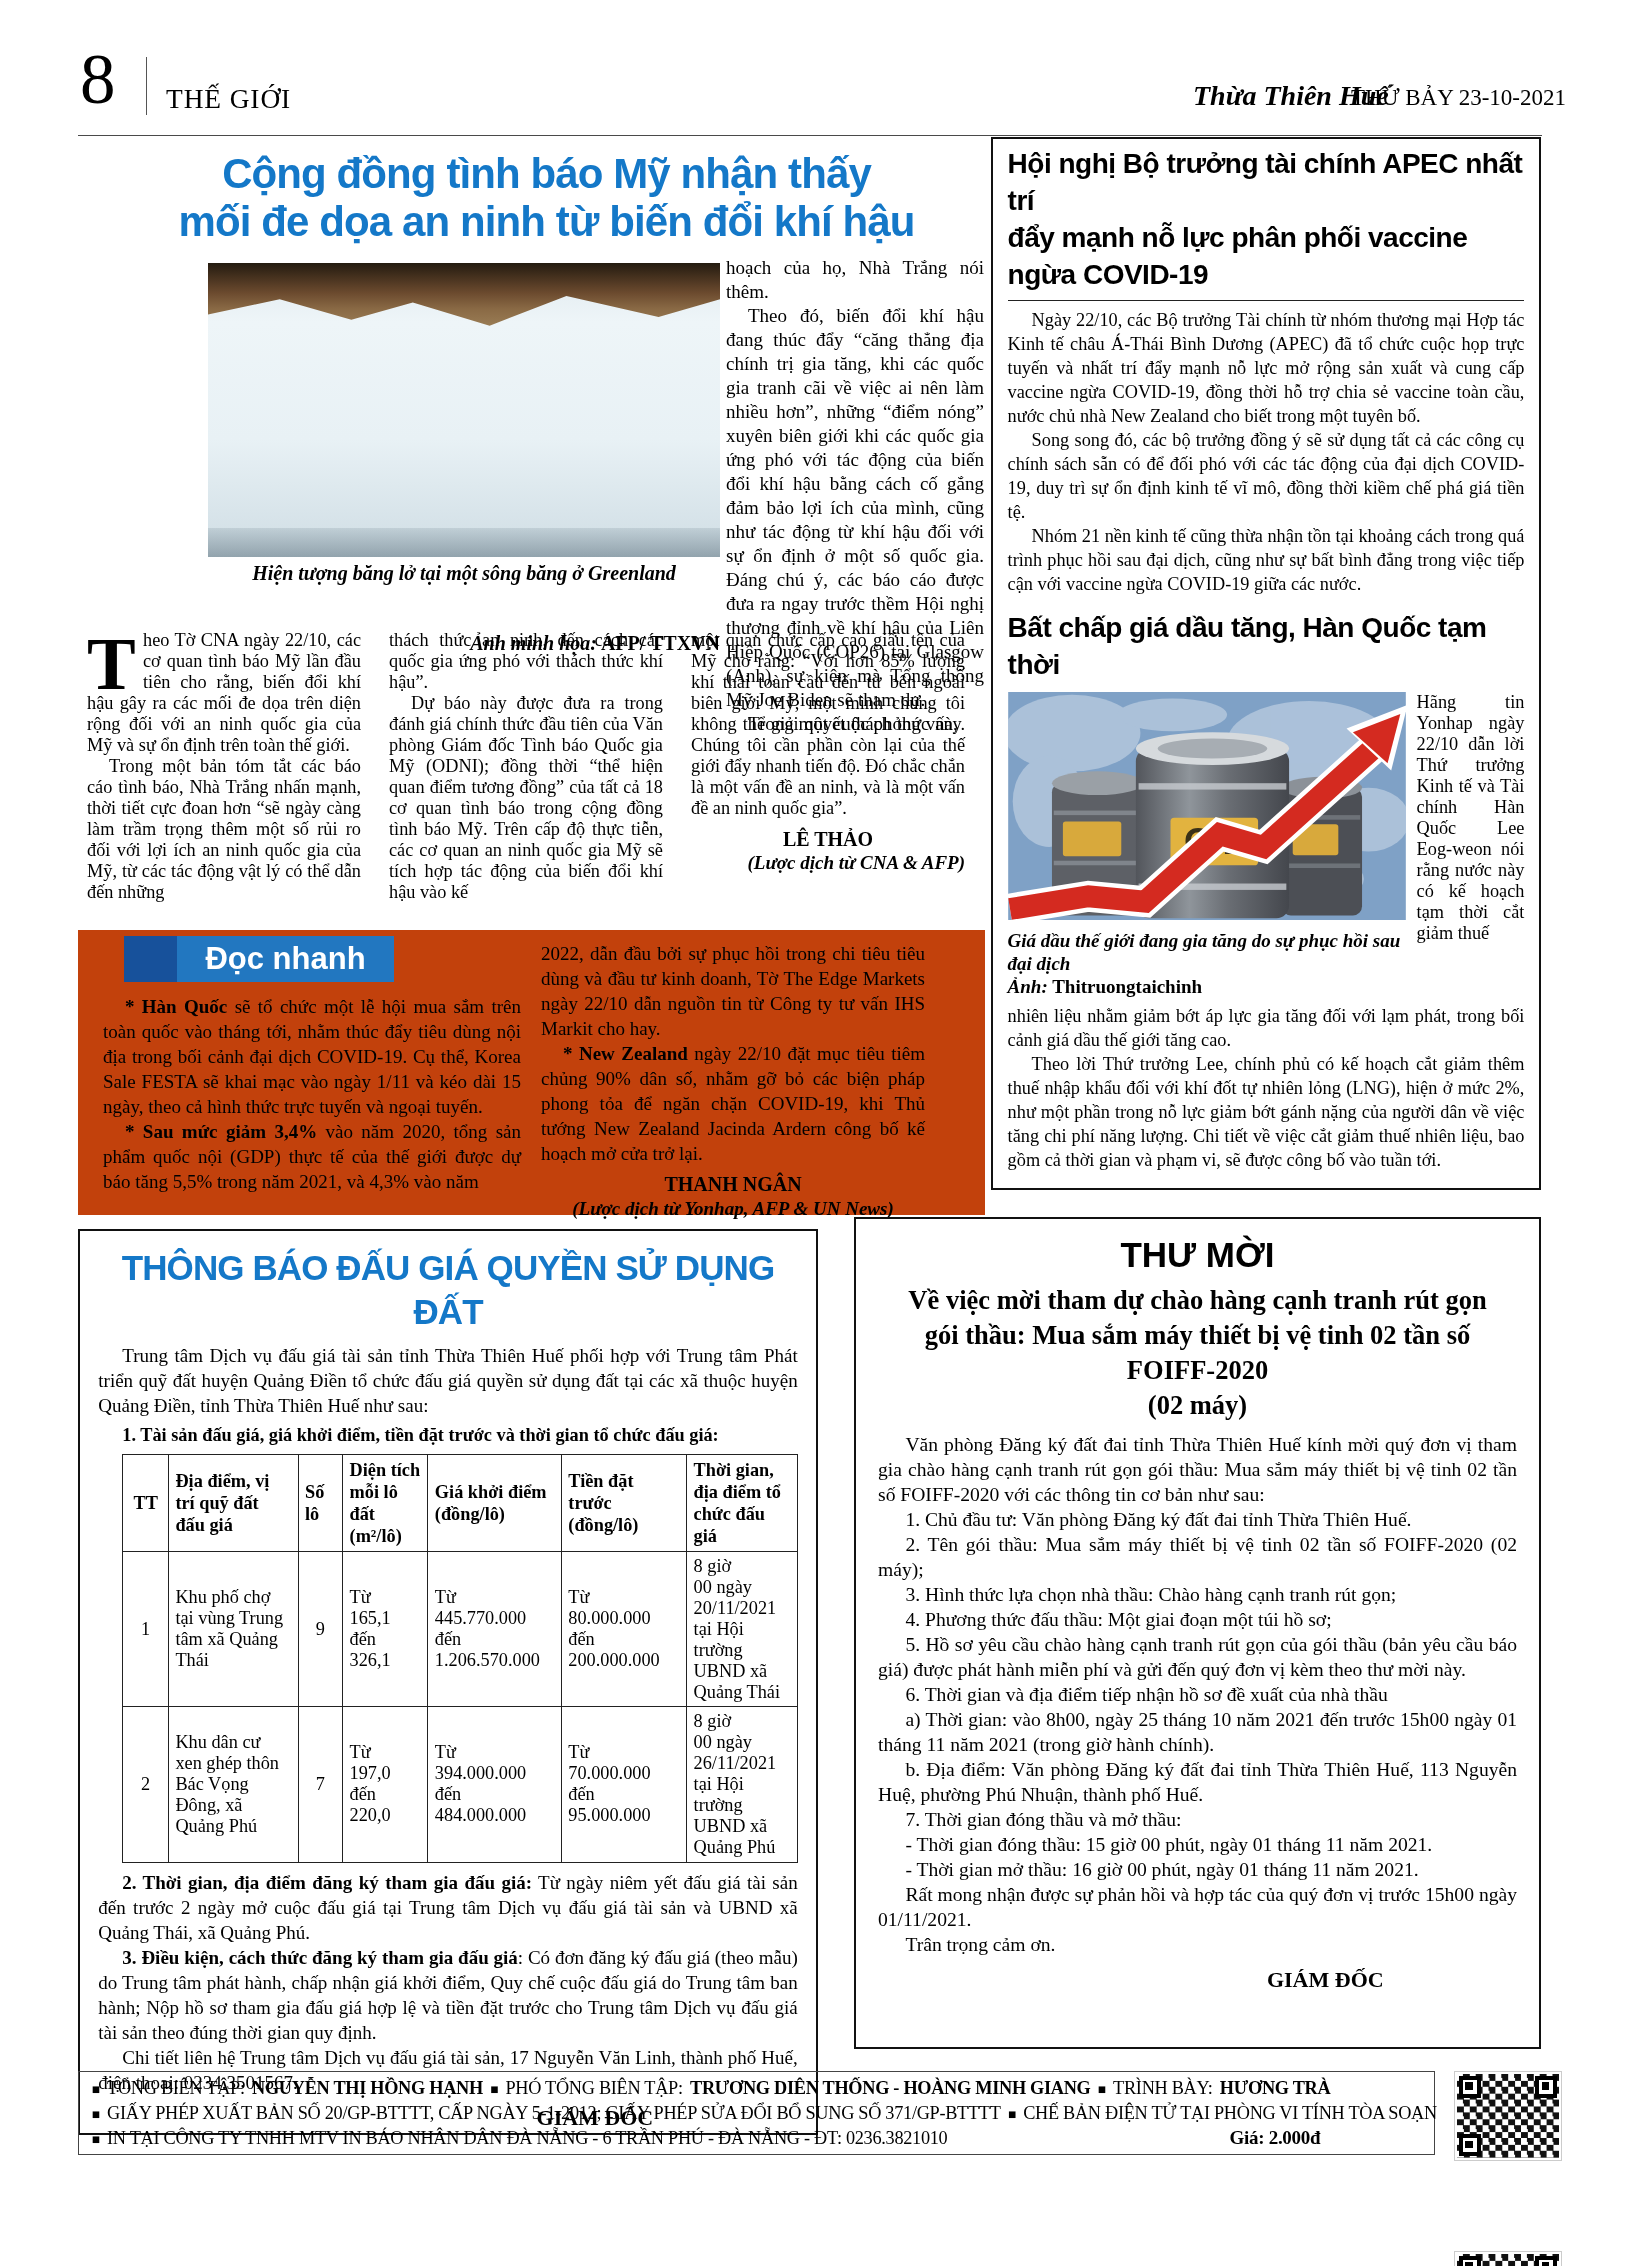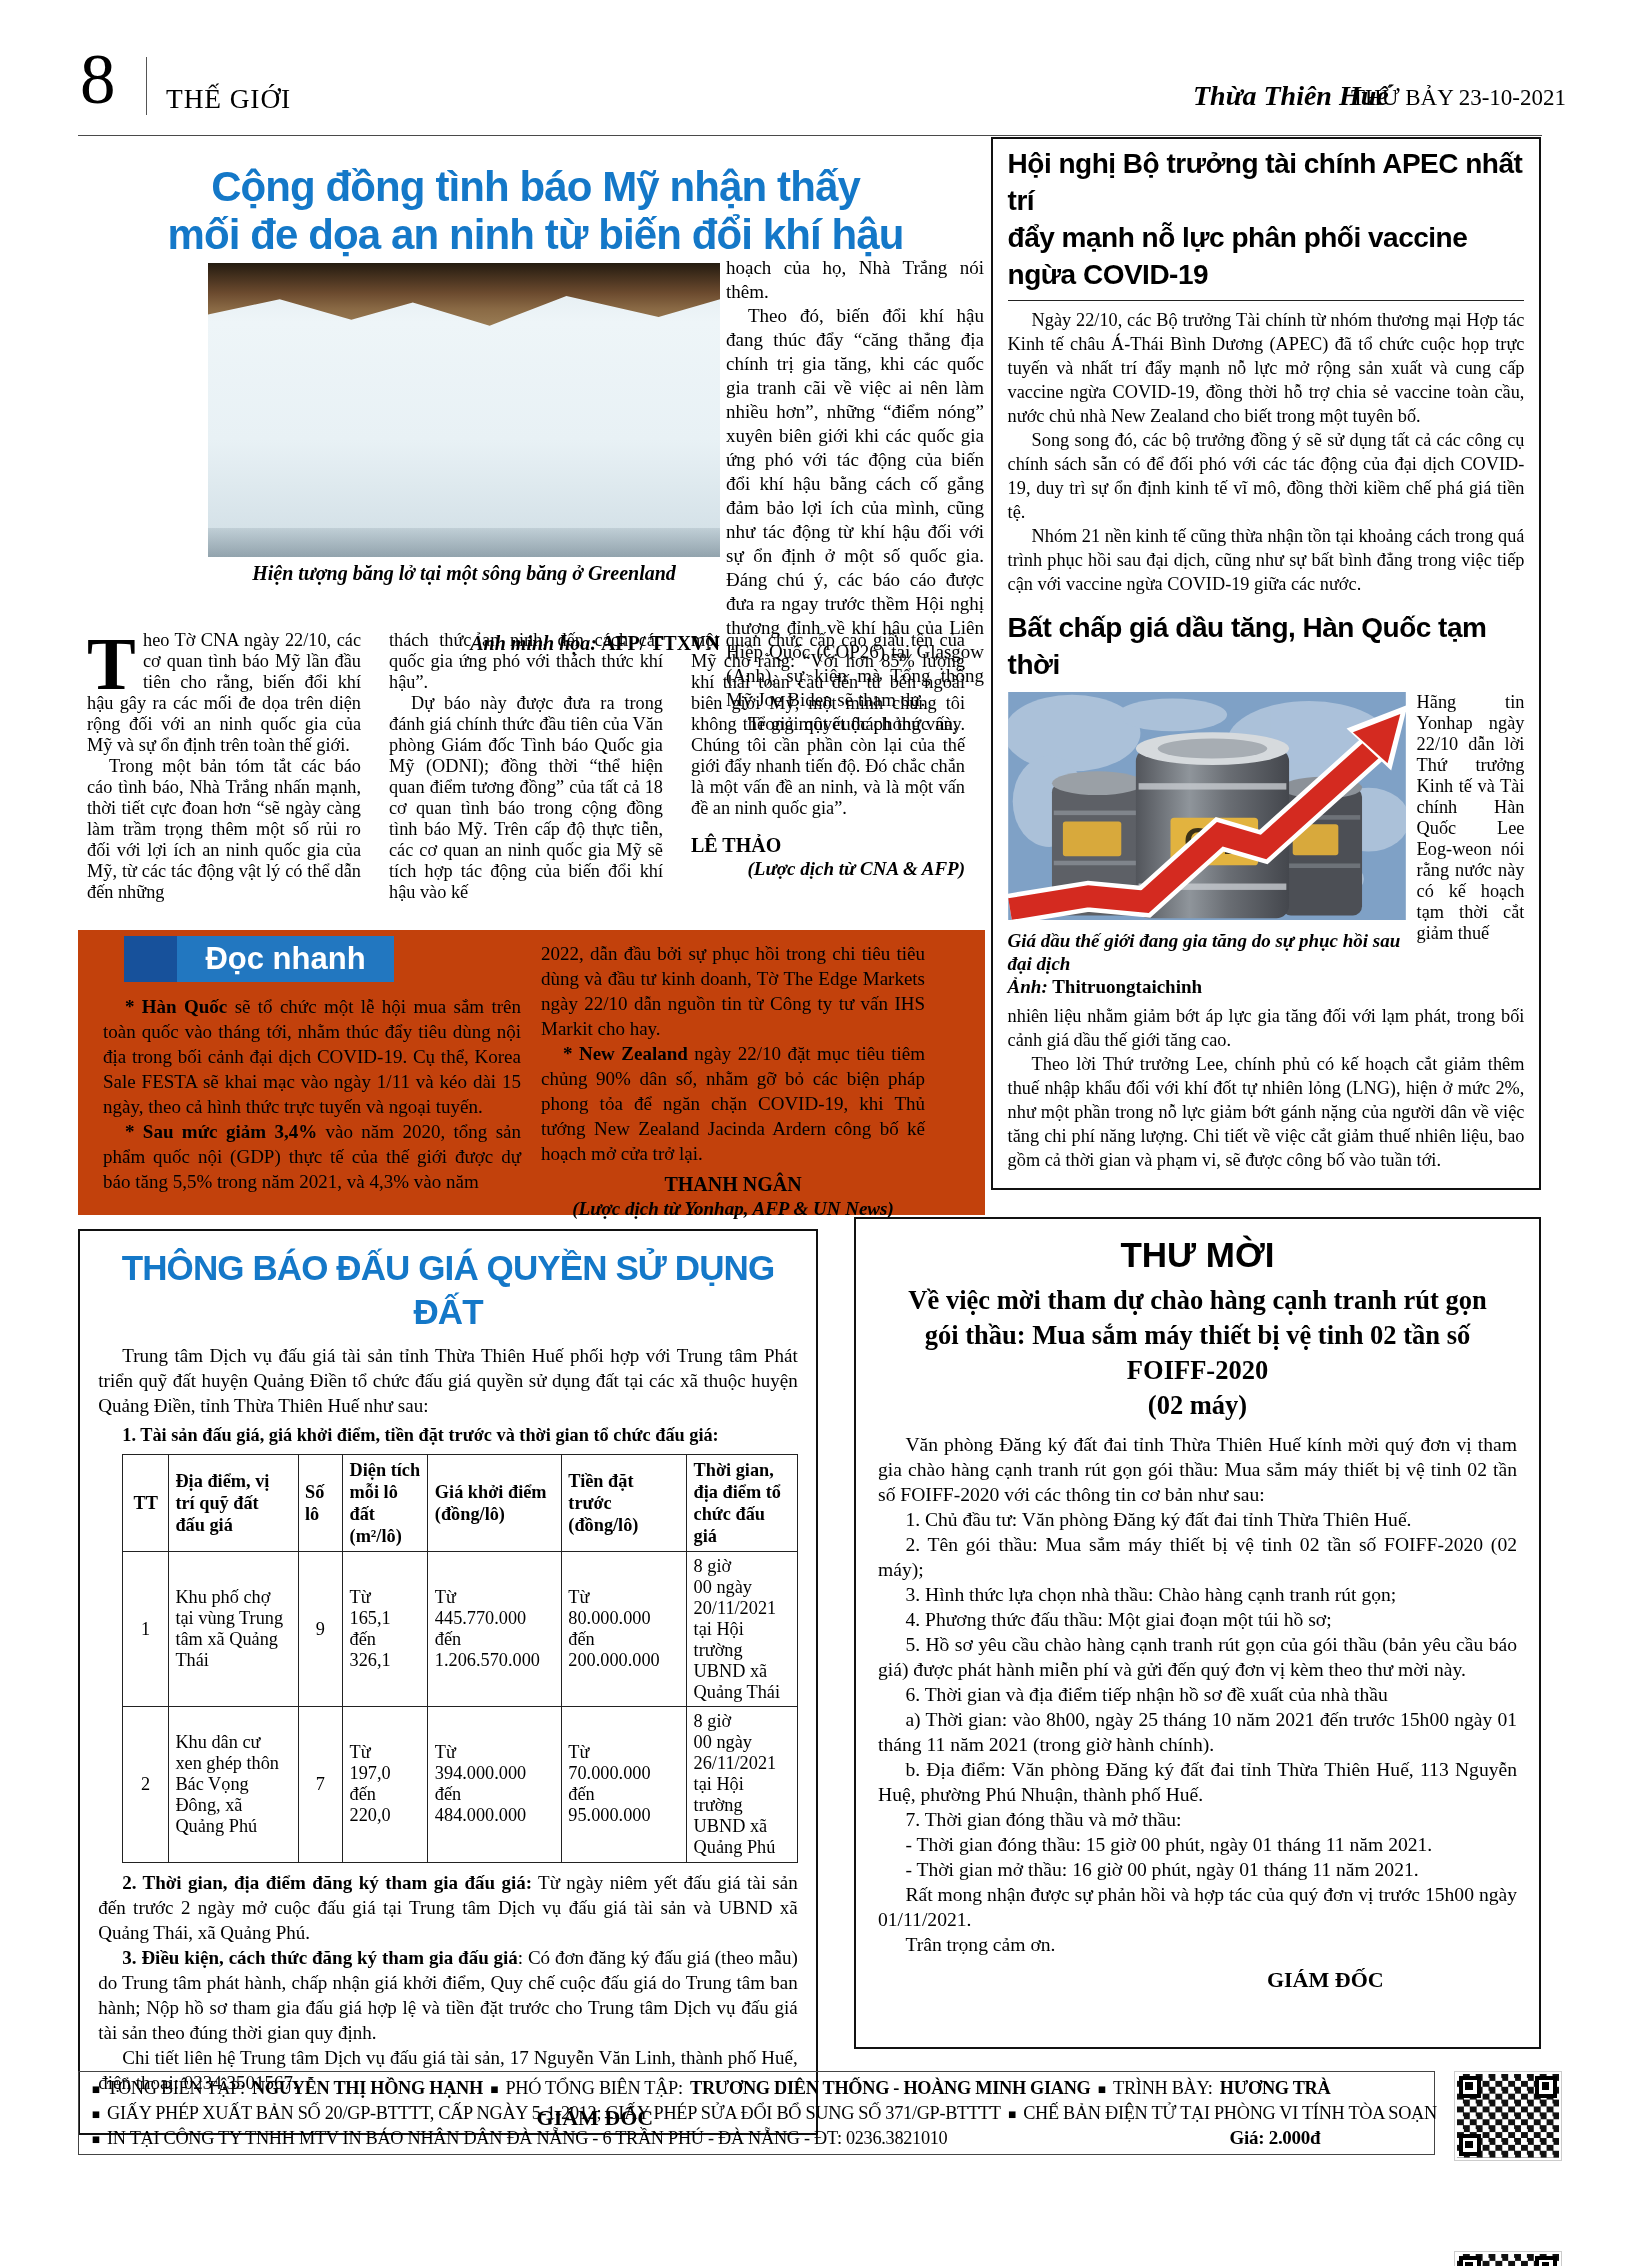--- a/index.html
+++ b/index.html
@@ -30,21 +30,21 @@
   .cap2 .capl{font-style:italic;}
   .body-t{font:18.3px/21px "Liberation Serif",serif;text-align:justify;}
   .body-t p{margin:0;}
   .body-t p.ind{text-indent:22px;}
   .side-t{font:19px/24px "Liberation Serif",serif;text-align:justify;}
   .side-t p{margin:0;}
   .side-t p.ind{text-indent:22px;}
   .cols3{display:flex;gap:28px;}
   .cols3 .c{width:274px;}
   .dropcap{float:left;font:700 73px/57px "Liberation Serif",serif;padding:5.5px 7.3px 0 0;}
-  .signame{font:700 20px/24px "Liberation Serif",serif;text-align:left;margin-top:14px;}
+  .signame{font:700 20px/24px "Liberation Serif",serif;text-align:center;margin-top:8px;}
   .sigsrc{font:700 italic 19px/24px "Liberation Serif",serif;text-align:right;}
   
   .dnpanel{background:#c2410c;text-decoration:underline;}
   .dnbar{background:#2277c0;display:flex;}
   .dnbar .sq{width:53px;height:100%;background:#17519b;}
   .dnbar .lbl{flex:1;text-align:center;font:700 31px/46px "Liberation Sans",sans-serif;color:#fff;}
   .dn-t{font:19px/25px "Liberation Serif",serif;text-align:justify;}
   .dn-t p{margin:0;text-indent:22px;}
   .dn-t b{font-weight:700;}
   .dnsig{font:700 20px/25.6px "Liberation Serif",serif;text-align:center;margin-top:5.5px;}
@@ -99,21 +99,21 @@
 
 <div class="page">
 
   <div class="abs pagenum" style="left:80px;top:44px;">8</div>
   <div class="abs pndiv" style="left:146px;top:57px;"></div>
   <div class="abs section" style="left:166px;top:84px;">THẾ GIỚI</div>
   <div class="abs masthead" style="left:1193px;top:80px;">Thừa Thiên Huế</div>
   <div class="abs hdate" style="left:1351px;top:82px;">THỨ BẢY 23-10-2021</div>
   <div class="abs hrule" style="left:78px;top:135px;width:1464px;"></div>
 
-  <div class="abs" style="left:83px;top:150px;width:905px;margin-top:13px;">
+  <div class="abs" style="left:94px;top:150px;width:905px;">
     <div class="bluehead">Cộng đồng tình báo Mỹ nhận thấy</div>
     <div class="bluehead">mối đe dọa an ninh từ biến đổi khí hậu</div>
   </div>
 
   <div class="abs glacier" style="left:208px;top:263px;width:512px;height:294px;">
     <div class="rock"></div>
     <div class="ice"></div>
     <div class="base"></div>
   </div>
   <div class="abs cap1" style="left:208px;top:561px;width:512px;">Hiện tượng băng lở tại một sông băng ở Greenland</div>

